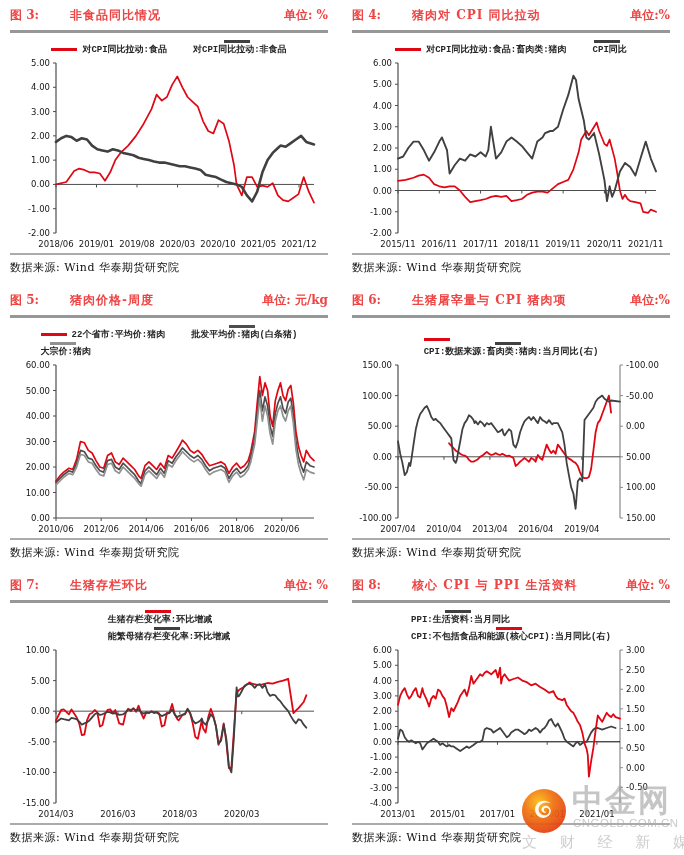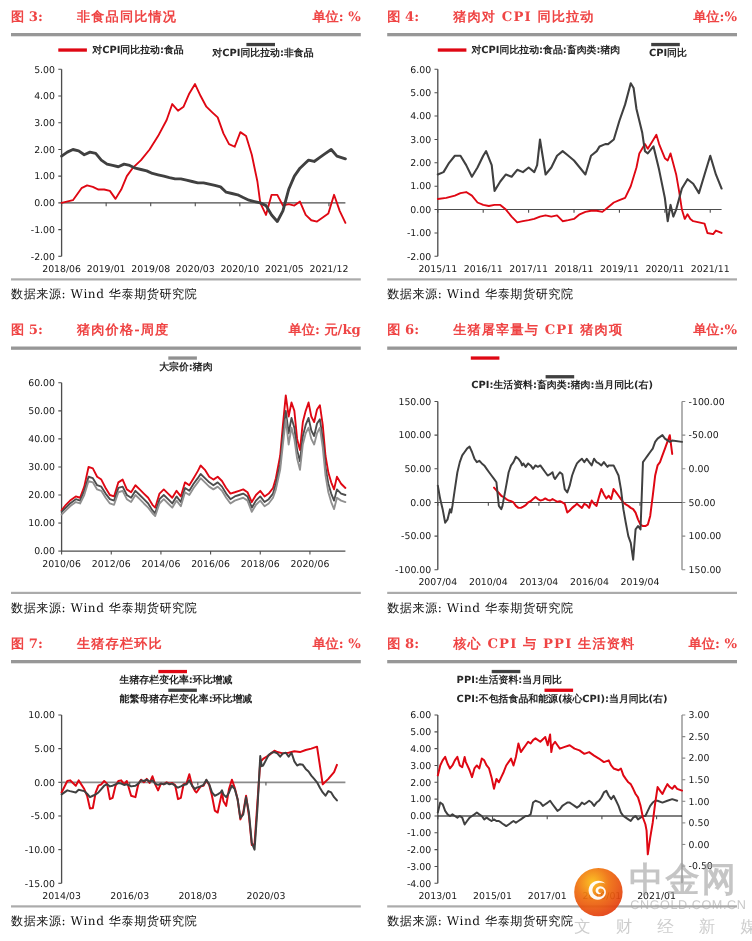--- a/index.html
+++ b/index.html
@@ -7,21 +7,21 @@
        font-family:"DejaVu Sans",sans-serif;-webkit-font-smoothing:antialiased;}
   .grid{display:grid;grid-template-columns:342px 342px;grid-template-rows:285px 285px 285px;}
   .block{box-sizing:border-box;padding:7px 14px 4px 10px;display:flex;flex-direction:column;}
   .title-row{display:flex;align-items:baseline;height:20px;
              font-family:"DejaVu Serif",serif;font-weight:bold;font-size:12px;color:#ef4444;}
   .fig{width:46px;flex:none;}
   .ttl{flex:1;padding-left:14px;letter-spacing:1px;}
   .unit{flex:none;}
   .rule{height:3px;background:#979797;margin:3px 0 4px 0;}
   .legend{margin:2px auto 0 auto;display:table;}
-  .legend-row{display:flex;align-items:flex-start;height:17px;white-space:nowrap;}
+  .legend-row{display:flex;align-items:flex-end;height:17px;white-space:nowrap;font-family:Liberation Mono, monospace;}
   .legend-item{display:inline-flex;align-items:center;margin-right:26px;
                font-size:9px;font-weight:bold;color:#262626;}
   .legend-item:last-child{margin-right:0;flex-direction:column;}
   .swatch{display:inline-block;width:26px;height:3px;margin-right:5px;flex:none;}
   .plotbox{flex:1;min-height:0;position:relative;}
   .plotbox svg{position:absolute;left:0;top:0;}
   .tick{font:8.5px "DejaVu Sans",sans-serif;fill:#161616;}
   .src-rule{height:2px;background:#ababab;margin-top:2px;}
   .src{height:21px;padding-top:5px;font-family:"DejaVu Serif",serif;
        font-size:11px;color:#111;letter-spacing:0.5px;}
@@ -170,20 +170,30 @@
   <div class="block">
     <div class="title-row">
       <span class="fig">图 5:</span>
       <span class="ttl">猪肉价格-周度</span>
       <span class="unit">单位: 元/kg</span>
     </div>
     <div class="rule"></div>
     <div class="legend">
         <div class="legend-row">
           <span class="legend-item">
+            <span class="swatch" style="background: rgb(223, 7, 19);"></span>
+            <span>22个省市:平均价:猪肉</span>
+          </span>
+          <span class="legend-item">
+            <span class="swatch" style="background: rgb(77, 77, 77);"></span>
+            <span>批发平均价:猪肉(白条猪)</span>
+          </span>
+        </div>
+        <div class="legend-row">
+          <span class="legend-item">
             <span class="swatch" style="background: rgb(144, 144, 144);"></span>
             <span>大宗价:猪肉</span>
           </span>
         </div>
       </div>
     <div class="plotbox">
         <svg width="318" height="178">
           <line x1="46" y1="7" x2="46" y2="160" stroke="#4d4d4d" stroke-width="1.2"></line>
           <line x1="43" y1="7" x2="46" y2="7" stroke="#4d4d4d" stroke-width="1"></line>
           <text x="40" y="10" text-anchor="end" class="tick">60.00</text>
@@ -230,21 +240,21 @@
     <div class="rule"></div>
     <div class="legend">
         <div class="legend-row">
           <span class="legend-item">
             <span class="swatch" style="background: rgb(223, 7, 19);"></span>
           </span>
         </div>
         <div class="legend-row">
           <span class="legend-item">
             <span class="swatch" style="background: rgb(64, 64, 64);"></span>
-            <span>CPI:生活资料:畜肉类:猪肉:当月同比(右)</span>
+            <span>CPI:数据来源:畜肉类:猪肉:当月同比(右)</span>
           </span>
         </div>
       </div>
     <div class="plotbox">
         <svg width="318" height="178">
           <line x1="46" y1="7" x2="46" y2="160" stroke="#4d4d4d" stroke-width="1.2"></line>
           <line x1="43" y1="7" x2="46" y2="7" stroke="#4d4d4d" stroke-width="1"></line>
           <text x="40" y="10" text-anchor="end" class="tick">150.00</text>
           <line x1="43" y1="37.6" x2="46" y2="37.6" stroke="#4d4d4d" stroke-width="1"></line>
           <text x="40" y="40.6" text-anchor="end" class="tick">100.00</text>

